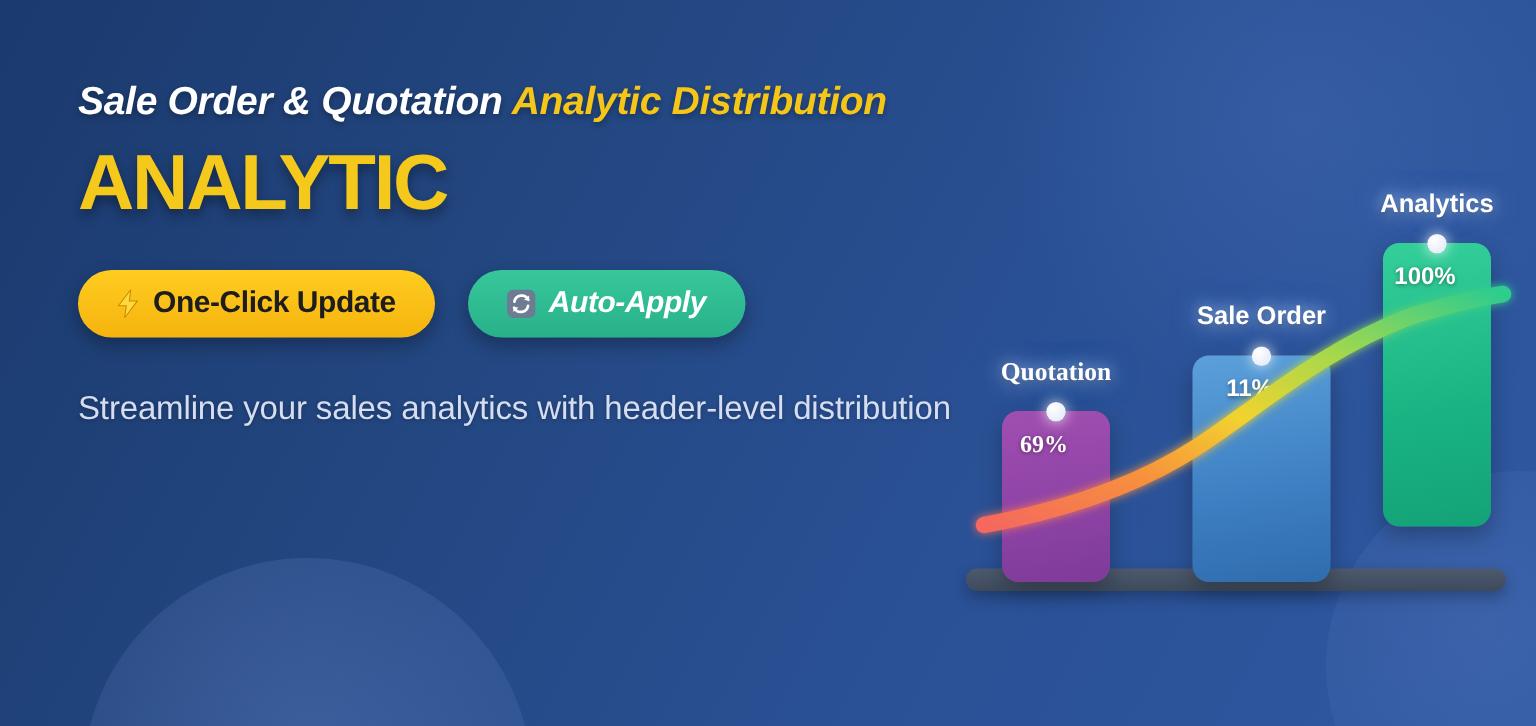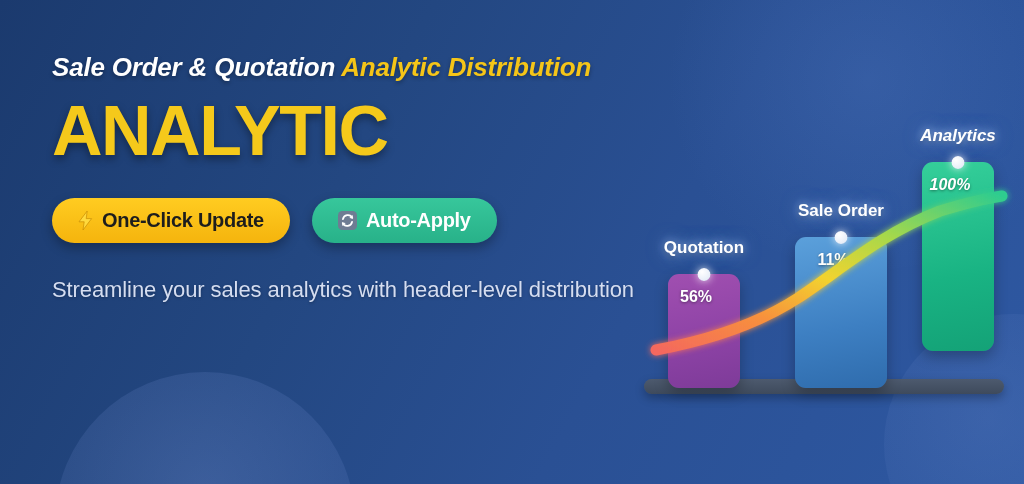--- a/index.html
+++ b/index.html
@@ -47,21 +47,21 @@
     font-size: 26px; font-weight: bold;
     color: #ffffff; letter-spacing: -0.2px;
     text-shadow: 0 2px 4px rgba(0,0,0,0.32);
     white-space: nowrap;
     font-style: italic;
   }
   .eyebrow .accent { color: #f5c518; }
 
   .headline {
     margin-top: 14px;
-    font-size: 70px; font-weight: bold;
+    font-size: 52px; font-weight: bold;
     line-height: 0.99;
     letter-spacing: -1.5px;
     text-shadow: 0 4px 8px rgba(0,0,0,0.38);
   }
   .headline .l1 { color: #f5c91b; display: block; }
   .headline .l2 { color: #ffffff; display: block; }
 
   .btn-row { margin-top: 32px; display: flex; gap: 22px; align-items: flex-end; }
   .btn {
     display: inline-flex; align-items: center; gap: 9px;
@@ -73,20 +73,21 @@
     letter-spacing: -0.3px;
     box-shadow: 0 5px 12px rgba(0,0,0,0.30);
   }
   .btn-primary {
     background: linear-gradient(180deg, #ffcc21 0%, #f5b40d 100%);
     color: #1d1d1d;
   }
   .btn-secondary {
     background: linear-gradient(180deg, #37c79b 0%, #28b189 100%);
     color: #ffffff;
+    font-style: italic;
   }
   .btn .ico { display: inline-flex; align-items: center; justify-content: center; }
 
   .tagline {
     margin-top: 34px;
     font-size: 22px;
     color: #d5ddf0;
     letter-spacing: -0.1px;
     text-shadow: 0 1px 3px rgba(0,0,0,0.28);
   }
@@ -180,36 +181,36 @@
     <div class="tagline">Streamline your sales analytics with header-level distribution</div>
   </div>
 
   <div class="chart">
 
     <div class="shelf"></div>
 
     <div class="bars">
 
       <div class="bar-group" style="left:28px; width:72px; height:114px;">
-        <div class="bar bar-q" style="height:114px;">
+        <div class="bar bar-q" style="height:114px;font-family:Liberation Serif, serif;">
           <span class="bar-label">Quotation</span>
           <span class="dot"></span>
-          <span class="bar-value">56%</span>
+          <span class="bar-value">69%</span>
         </div>
       </div>
 
       <div class="bar-group" style="left:155px; width:92px; height:151px;">
         <div class="bar bar-so" style="height:151px;">
           <span class="bar-label">Sale Order</span>
           <span class="dot"></span>
           <span class="bar-value">11%</span>
         </div>
       </div>
 
-      <div class="bar-group" style="left:282px; width:72px; height:226px;font-style:italic;">
+      <div class="bar-group" style="left:282px; width:72px; height:226px;">
         <div class="bar bar-an" style="height:189px;">
           <span class="bar-label">Analytics</span>
           <span class="dot"></span>
           <span class="bar-value">100%</span>
         </div>
       </div>
     </div>
 
     <svg class="trend" viewBox="0 0 384 240">
       <defs>

